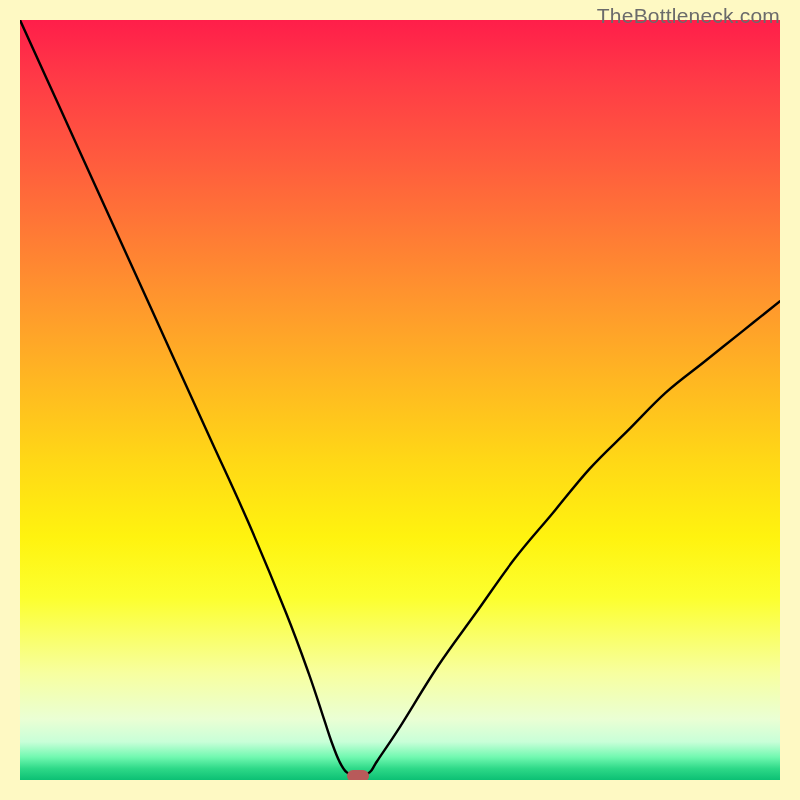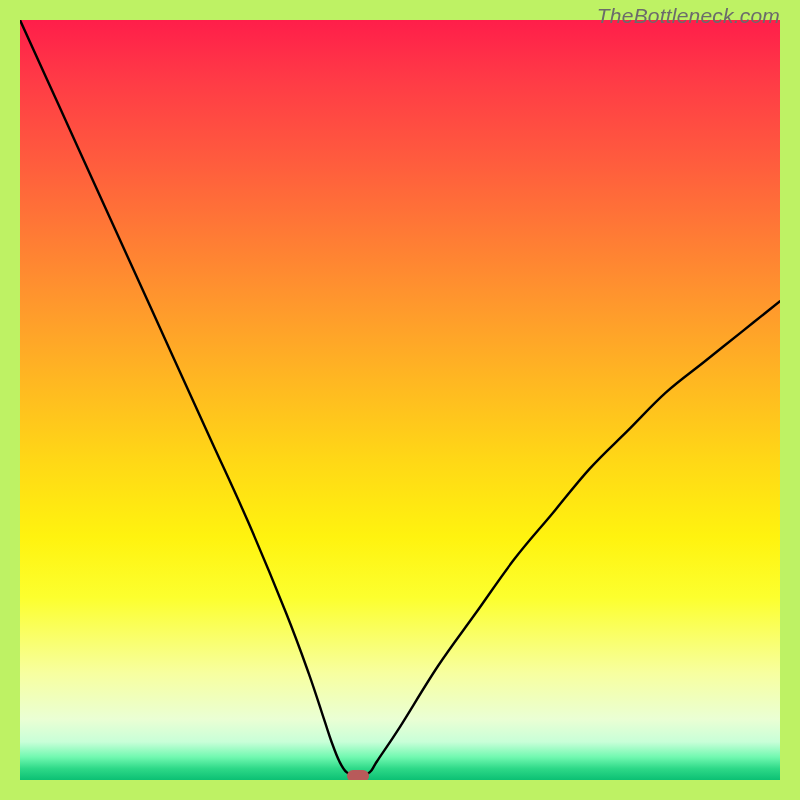--- a/index.html
+++ b/index.html
@@ -1,22 +1,21 @@
 <!DOCTYPE html>
 <html><head>
 <meta charset="utf-8">
 <style>
   * { margin: 0; padding: 0; box-sizing: border-box; }
   html, body { width: 800px; height: 800px; overflow: hidden; background: #000; }
   .frame {
     width: 800px;
     height: 800px;
-    background: #bef264;
+    background: #fef9c3;
     position: relative;
-    font-style: italic;
   }
   .plot-area {
     position: absolute;
     left: 20px;
     top: 20px;
     width: 760px;
     height: 760px;
     overflow: hidden;
   }
   .gradient-bg {

